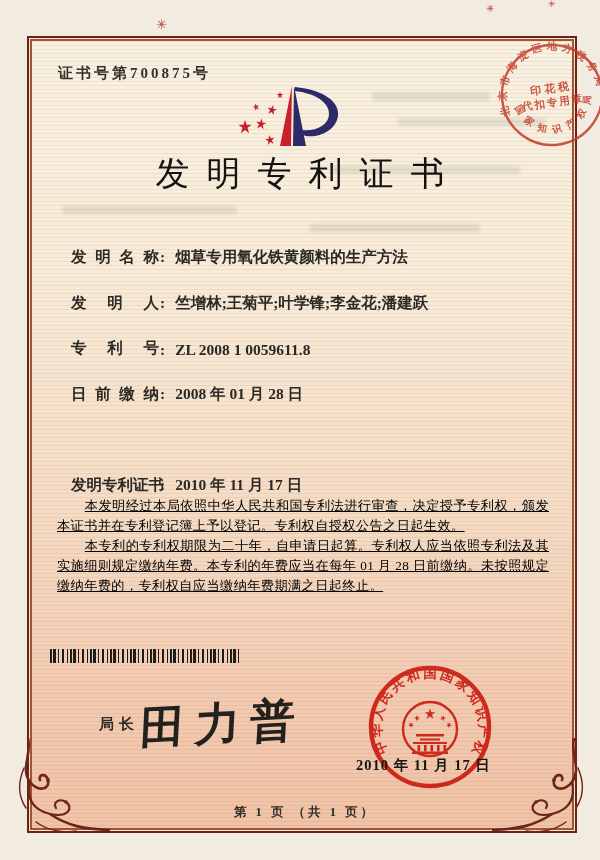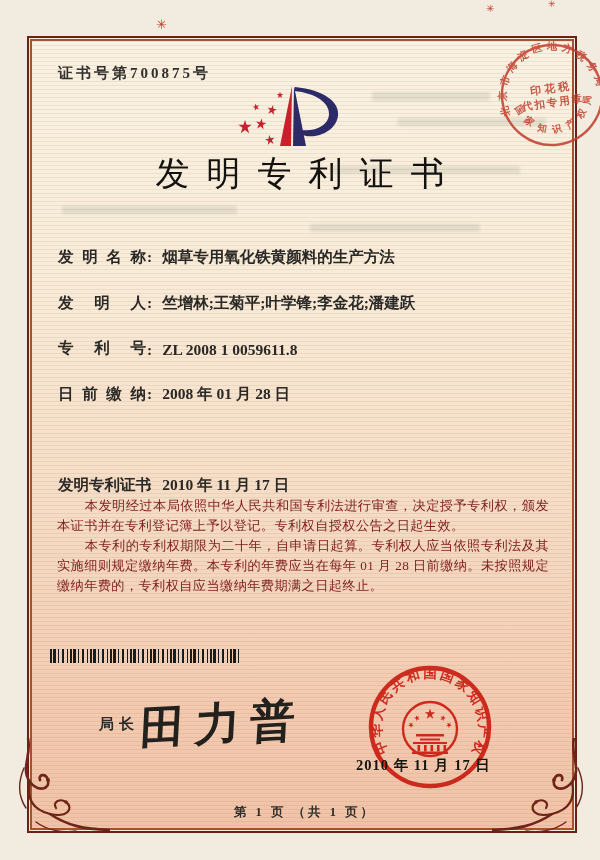--- a/index.html
+++ b/index.html
@@ -15,25 +15,25 @@
          repeating-linear-gradient(180deg, rgba(190,96,62,0.12) 0 1px, rgba(0,0,0,0) 1px 4px),
          linear-gradient(180deg,#f8f2e3 0%,#f7ecd9 30%,#f4dcc5 60%,#f1cab0 85%,#efc3a7 100%);}
   
   .cert-no{position:absolute;left:58px;top:64px;font-size:15px;letter-spacing:3px;
        color:#33312e;font-weight:700;z-index:3;}
   .title{position:absolute;left:27px;top:151px;width:546px;text-align:center;
        font-size:34px;font-weight:400;color:#141210;letter-spacing:17px;text-indent:17px;z-index:3;}
   .fieldrow{position:absolute;left:58px;z-index:3;font-size:15.5px;color:#2b2926;
        font-weight:700;white-space:nowrap;}
   .flabel{display:inline-block;width:88px;text-align:justify;text-align-last:justify;
-       vertical-align:bottom;}
+       vertical-align:bottom;margin-left:13px;}
   .fieldrow .colon{display:inline-block;padding:0 10px 0 1px;}
   .paras{position:absolute;left:57px;top:496px;width:492px;z-index:3;}
-  .paras p{margin:0;font-size:13.2px;line-height:20px;color:#7f1d1d;
-       text-indent:2.1em;text-align:justify;letter-spacing:0.4px;font-weight:500;}
+  .paras p{margin:0;font-size:13.2px;line-height:20px;color:#000000;
+       text-indent:2.1em;text-align:justify;letter-spacing:0.4px;font-weight:500;text-decoration:underline;}
   
   .barcode{position:absolute;left:50px;top:649px;width:189px;height:14px;z-index:3;
        background:repeating-linear-gradient(90deg,
          #1b1b1b 0 2px, rgba(0,0,0,0) 2px 3px,
          #1b1b1b 3px 6px, rgba(0,0,0,0) 6px 8px,
          #1b1b1b 8px 9px, rgba(0,0,0,0) 9px 12px,
          #1b1b1b 12px 14px, rgba(0,0,0,0) 14px 17px,
          #1b1b1b 17px 18px, rgba(0,0,0,0) 18px 20px);}
   
   .director-label{position:absolute;left:99px;top:715px;font-size:15px;letter-spacing:5px;

